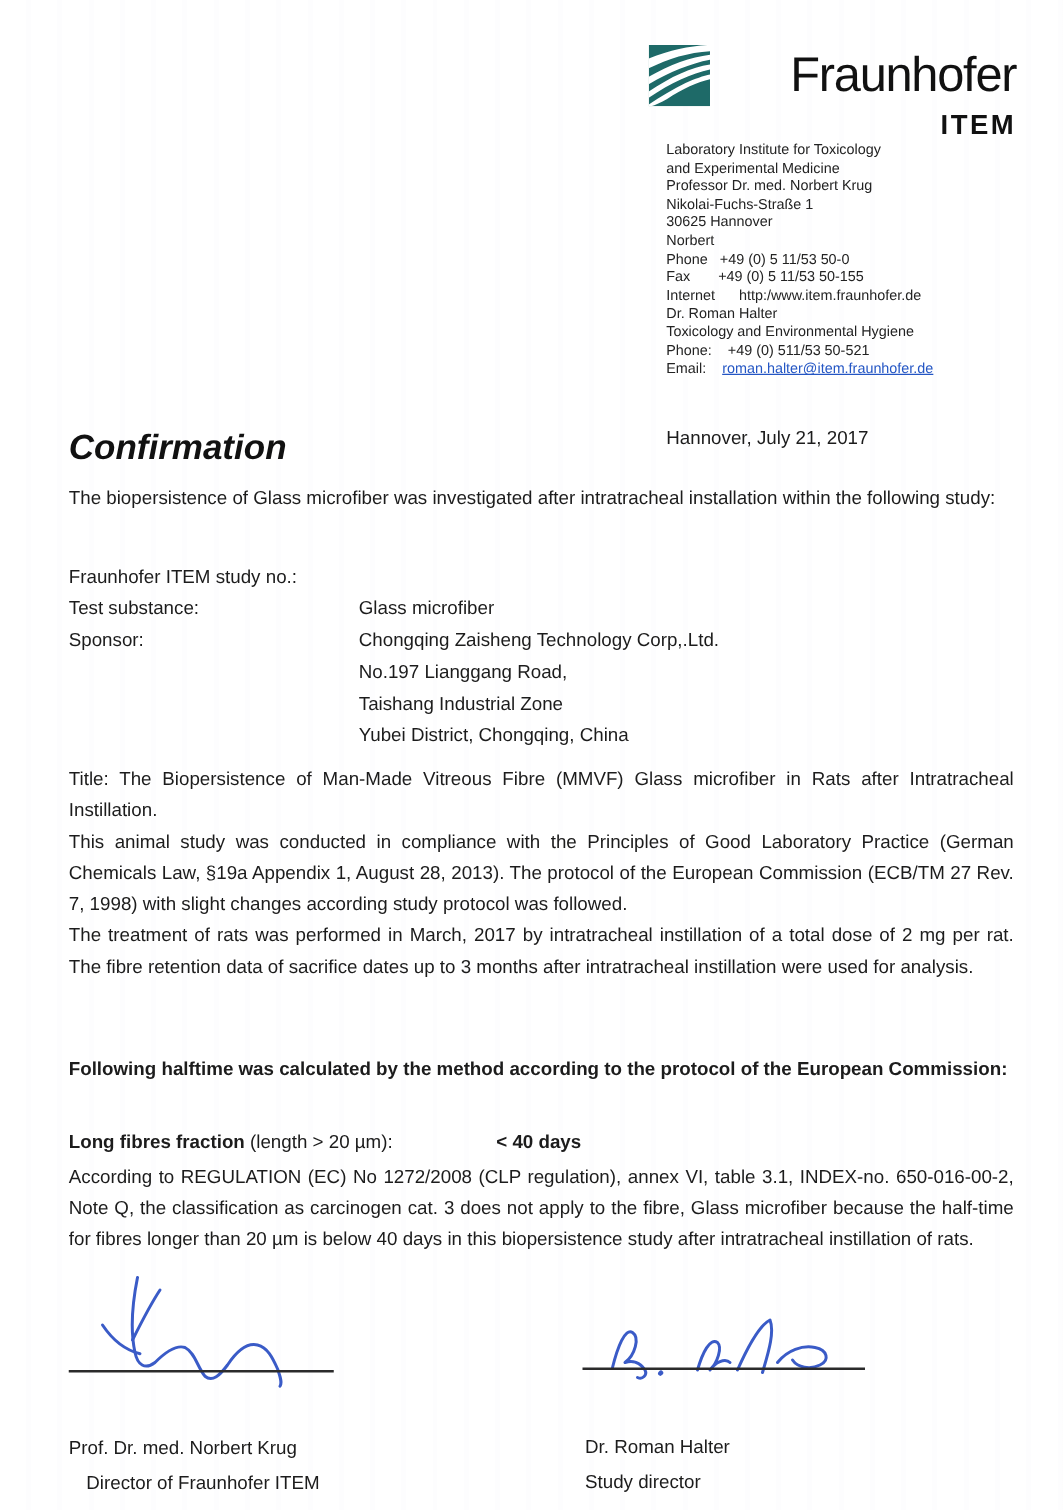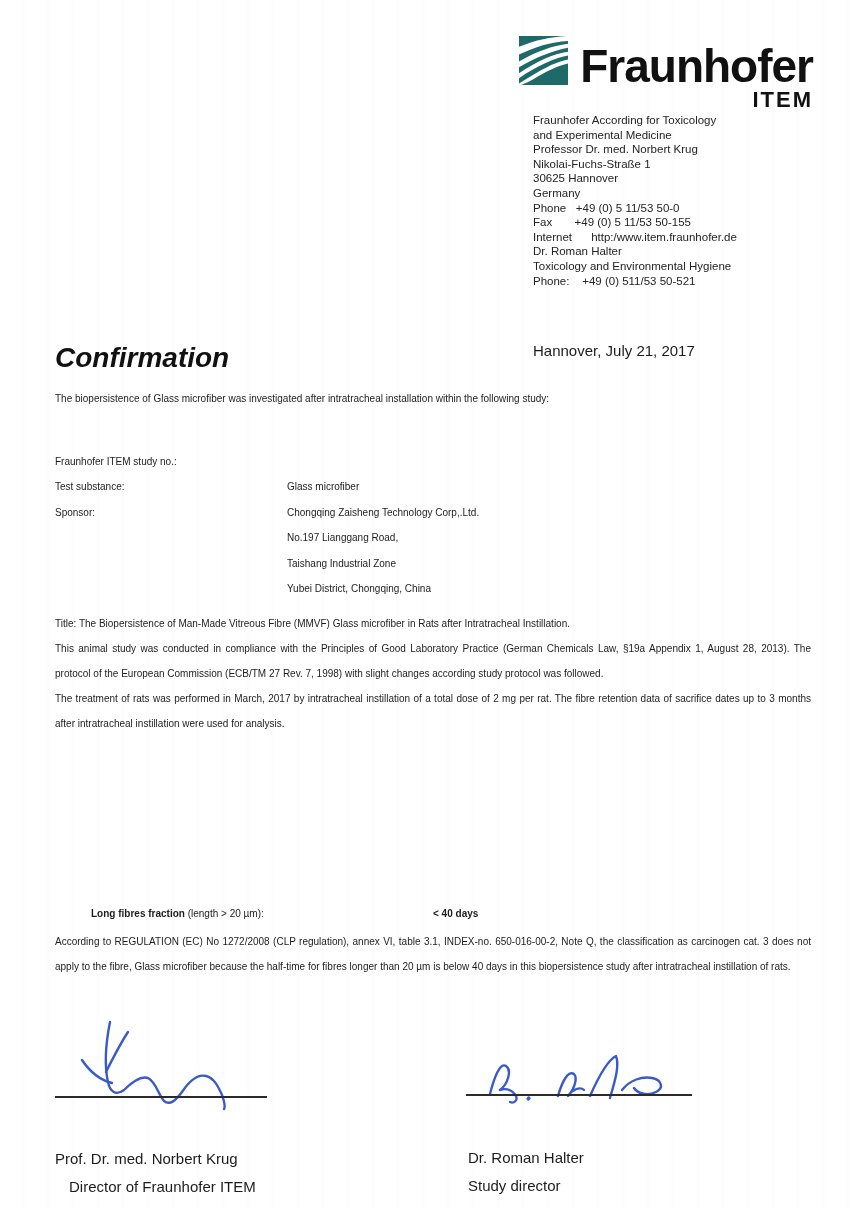--- a/index.html
+++ b/index.html
@@ -10,42 +10,42 @@
   }
   .page{
     position:relative;width:850px;height:1208px;overflow:hidden;
     background:#ffffff;
     background-image:repeating-linear-gradient(90deg,#ffffff 0 21px,#fdfdfe 21px 25px);
     color:var(--text-color,#1c1c1c);
   }
   
   .logo-square{position:absolute;left:519px;top:36px;width:49px;height:49px;}
   .brand{position:absolute;left:575px;top:39px;width:238px;
-         font-size:46px;font-weight:bold;letter-spacing:-1px;text-align:right;color:#111;}
+         font-size:39px;font-weight:normal;letter-spacing:-1px;text-align:right;color:#111;}
   .brand-sub{position:absolute;left:575px;top:87px;width:238px;
          font-size:22px;font-weight:bold;letter-spacing:2px;text-align:right;color:#111;}
   .address{position:absolute;left:533px;top:113px;width:300px;
          font-size:11.5px;line-height:14.6px;color:#232323;}
   .addr-line{white-space:pre;}
   .email-row{white-space:pre;}
   .email-link{color:var(--link-color,#2456c4);text-decoration:underline;cursor:pointer;}
   
   .doc-title{position:absolute;left:55px;top:342px;font-size:28px;font-weight:bold;color:#111;font-style:italic;}
   .date-line{position:absolute;left:533px;top:342px;font-size:15px;}
   
-  .bodytext{font-size:10px;line-height:25px;color:var(--text-color,#1c1c1c);}
+  .bodytext{font-size:15px;line-height:25px;color:var(--text-color,#1c1c1c);}
   .intro{position:absolute;left:55px;top:386px;width:756px;text-align:justify;}
   .details{position:absolute;left:55px;top:449px;width:756px;}
   .detail-row{display:flex;height:25.4px;align-items:flex-start;}
   .detail-label{width:232px;flex:none;}
   .detail-value{flex:1;}
   .mainblock{position:absolute;left:55px;top:611px;width:756px;}
   .mainblock p{margin:0;text-align:justify;}
   .halftime{position:absolute;left:55px;top:843px;width:756px;text-align:justify;font-weight:bold;}
-  .fibres-row{position:absolute;left:55px;top:901px;width:756px;height:25px;margin-left:36px;}
+  .fibres-row{position:absolute;left:55px;top:901px;width:756px;height:25px;}
   .fibres-label-bold{font-weight:bold;}
   .fibres-value{position:absolute;left:342px;top:0;font-weight:bold;}
   .regulation{position:absolute;left:55px;top:929px;width:756px;text-align:justify;}
   
   .sig-rule{position:absolute;height:2px;background:var(--rule-color,#2b2b2b);}
   .rule-left{left:55px;top:1096px;width:212px;}
   .rule-right{left:466px;top:1094px;width:226px;}
   .sig-ink{position:absolute;overflow:visible;}
   .ink-left{left:58px;top:1016px;width:225px;height:95px;}
   .ink-right{left:472px;top:1050px;width:230px;height:60px;}
@@ -65,32 +65,33 @@
     <rect x="0" y="0" width="100" height="100" style="fill:var(--logo-color,#1e6a68)"></rect>
     <path d="M0,22 C35,8 65,2 96,0 L100,0 L100,10 C65,12 32,22 0,38 Z" fill="#ffffff"></path>
     <path d="M0,52 C35,32 68,20 100,16 L100,24 C68,30 34,44 0,64 Z" fill="#ffffff"></path>
     <path d="M0,76 C36,52 70,36 100,32 L100,40 C70,46 36,62 0,86 Z" fill="#ffffff"></path>
     <path d="M0,97 C20,84 40,72 60,62 C75,55 90,50 100,48 L100,56 C80,60 55,72 30,88 C20,94 10,98 4,100 L0,100 Z" fill="#ffffff"></path>
   </svg>
   <div class="brand">Fraunhofer</div>
   <div class="brand-sub">ITEM</div>
 
   <div class="address">
-    <div class="addr-line">Fraunhofer According for Toxicology</div>
+    <div class="addr-line">Laboratory Institute for Toxicology</div>
     <div class="addr-line">and Experimental Medicine</div>
     <div class="addr-line">Professor Dr. med. Norbert Krug</div>
     <div class="addr-line">Nikolai-Fuchs-Straße 1</div>
     <div class="addr-line">30625 Hannover</div>
-    <div class="addr-line">Germany</div>
+    <div class="addr-line">Norbert</div>
     <div class="addr-line">Phone   +49 (0) 5 11/53 50-0</div>
     <div class="addr-line">Fax       +49 (0) 5 11/53 50-155</div>
     <div class="addr-line">Internet      http:/www.item.fraunhofer.de</div>
     <div class="addr-line">Dr. Roman Halter</div>
     <div class="addr-line">Toxicology and Environmental Hygiene</div>
     <div class="addr-line">Phone:    +49 (0) 511/53 50-521</div>
+    <div class="email-row"><span>Email:    </span><span class="email-link">roman.halter@item.fraunhofer.de</span></div>
   </div>
 
   <div class="doc-title">Confirmation</div>
   <div class="date-line">Hannover, July 21, 2017</div>
 
   <div class="intro bodytext">The biopersistence of Glass microfiber was investigated after intratracheal installation within the following study:</div>
 
   <div class="details bodytext">
     <div class="detail-row">
       <div class="detail-label">Fraunhofer ITEM study no.:</div>
@@ -116,20 +117,21 @@
       <div class="detail-value">Yubei District, Chongqing, China</div>
     </div>
   </div>
 
   <div class="mainblock bodytext">
     <p>Title: The Biopersistence of Man-Made Vitreous Fibre (MMVF) Glass microfiber in Rats after Intratracheal Instillation.</p>
     <p>This animal study was conducted in compliance with the Principles of Good Laboratory Practice (German Chemicals Law, §19a Appendix 1, August 28, 2013). The protocol of the European Commission (ECB/TM 27 Rev. 7, 1998) with slight changes according study protocol was followed.</p>
     <p>The treatment of rats was performed in March, 2017 by intratracheal instillation of a total dose of 2 mg per rat. The fibre retention data of sacrifice dates up to 3 months after intratracheal instillation were used for analysis.</p>
   </div>
 
+  <div class="halftime bodytext">Following halftime was calculated by the method according to the protocol of the European Commission:</div>
 
   <div class="fibres-row bodytext">
     <span class="fibres-label-bold">Long fibres fraction</span><span> (length &gt; 20 µm):</span>
     <span class="fibres-value">&lt; 40 days</span>
   </div>
 
   <div class="regulation bodytext">According to REGULATION (EC) No 1272/2008 (CLP regulation), annex VI, table 3.1, INDEX-no. 650-016-00-2, Note Q, the classification as carcinogen cat. 3 does not apply to the fibre, Glass microfiber because the half-time for fibres longer than 20 µm is below 40 days in this biopersistence study after intratracheal instillation of rats.</div>
 
   <svg class="sig-ink ink-left" viewBox="0 0 225 95">
     <path class="stroke" d="M52,6 C48,26 46,48 50,66 C52,76 58,80 66,74 C76,64 84,60 90,62 C98,66 100,78 106,85 C112,90 118,84 124,76 C132,64 140,58 148,60 C156,62 160,70 164,79 C166,85 168,90 166,93"></path>

